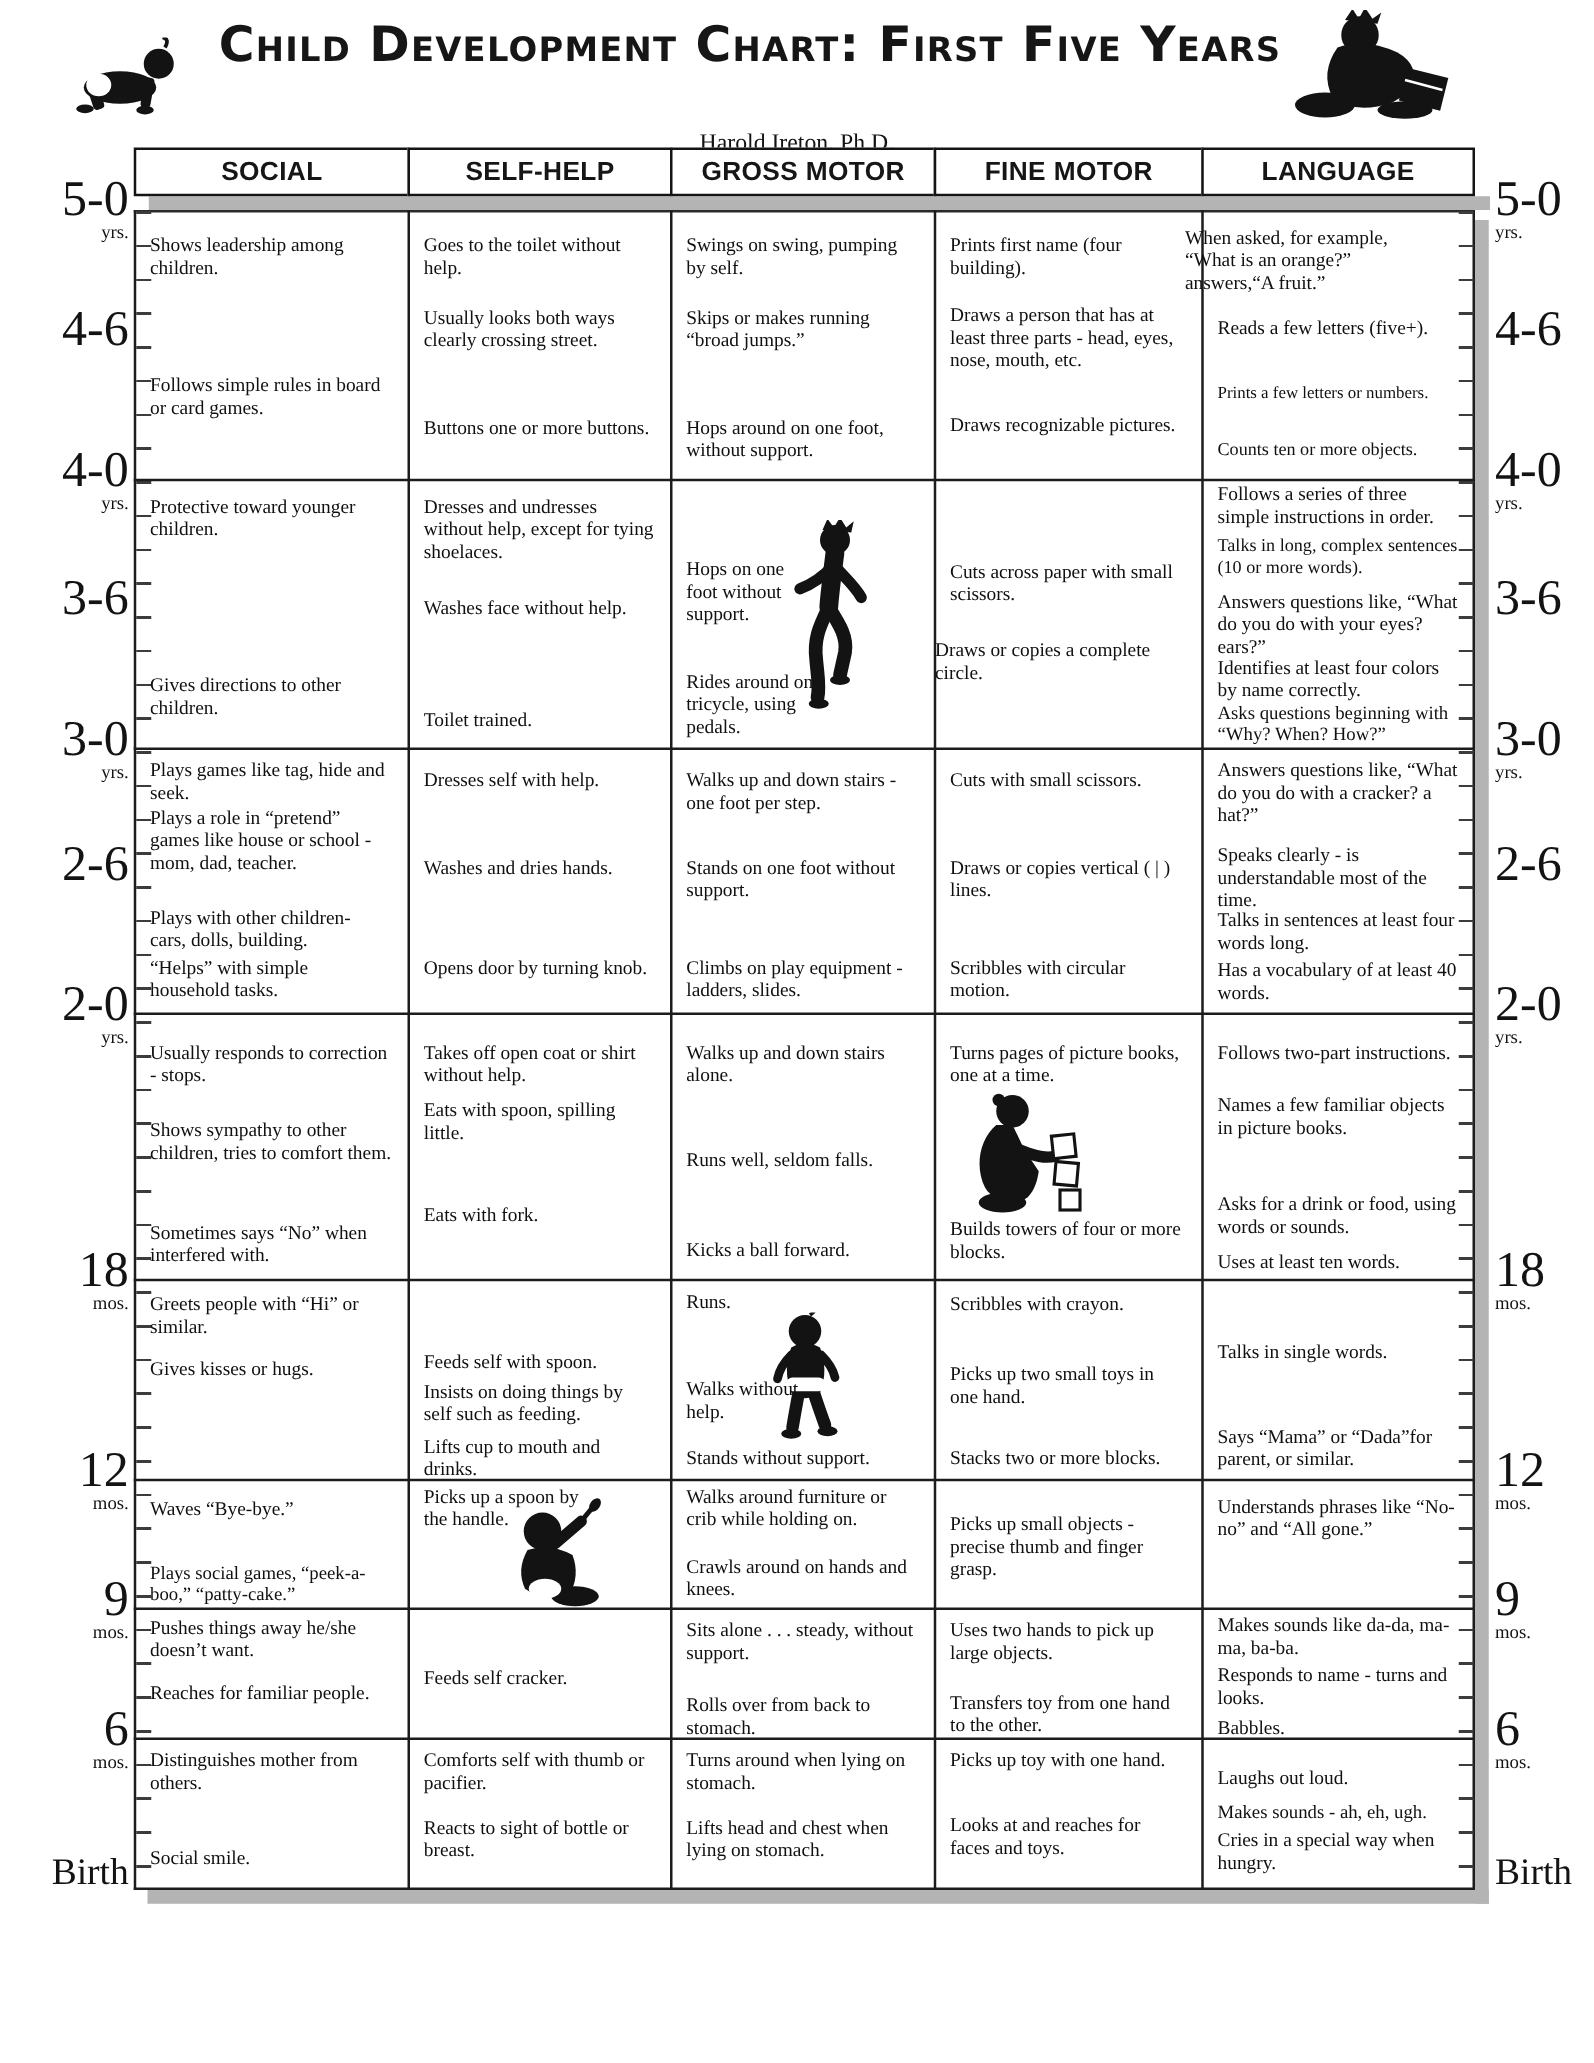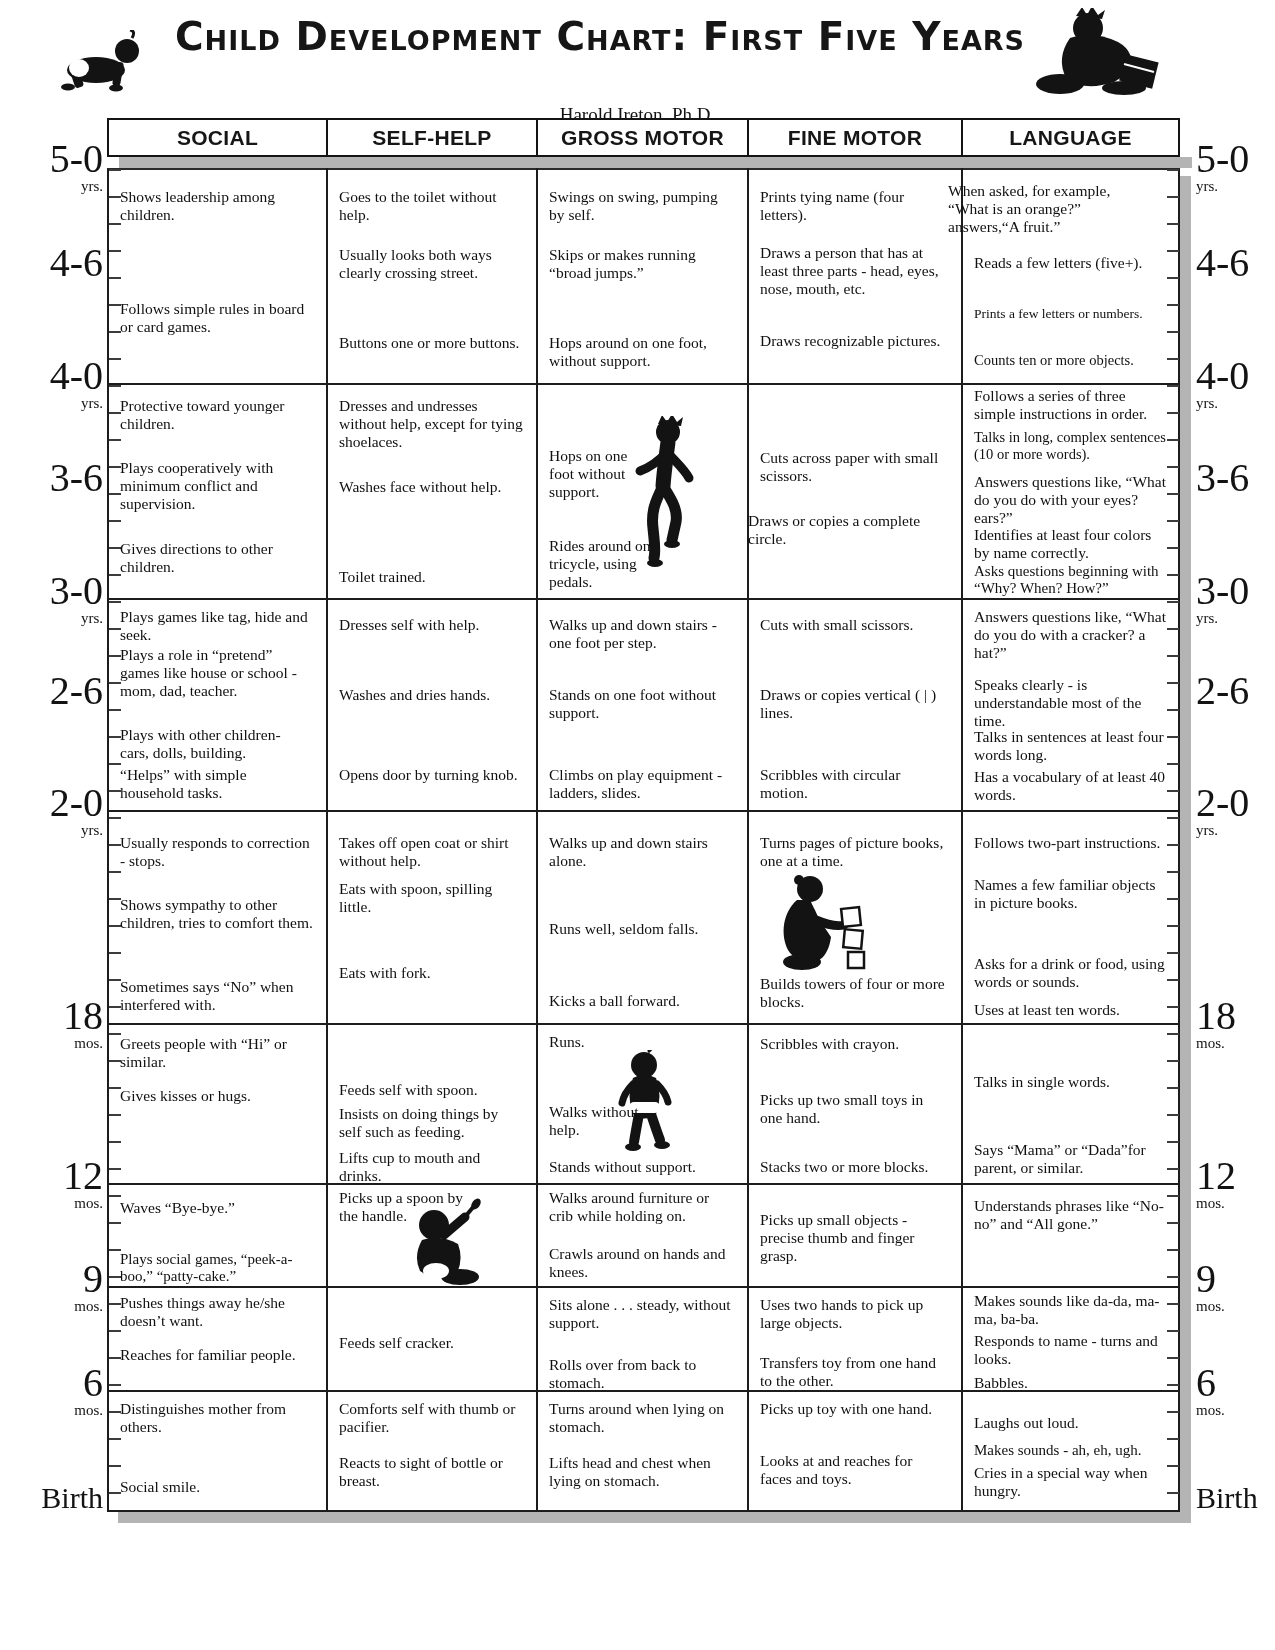--- a/index.html
+++ b/index.html
@@ -137,29 +137,28 @@
     <div class="abs band-line" style="top: 1286px;"></div>
     <div class="abs band-line" style="top: 1390px;"></div>
     <div class="abs milestone" style="left: 120px; top: 188px; width: 193px;">Shows leadership among children.</div>
     <div class="abs milestone" style="left: 120px; top: 300px; width: 193px;">Follows simple rules in board or card games.</div>
     <div class="abs milestone" style="left: 339px; top: 188px; width: 184px;">Goes to the toilet without help.</div>
     <div class="abs milestone" style="left: 339px; top: 246px; width: 184px;">Usually looks both ways clearly crossing street.</div>
     <div class="abs milestone" style="left: 339px; top: 334px; width: 184px;">Buttons one or more buttons.</div>
     <div class="abs milestone" style="left: 549px; top: 188px; width: 185px;">Swings on swing, pumping by self.</div>
     <div class="abs milestone" style="left: 549px; top: 246px; width: 185px;">Skips or makes running “broad jumps.”</div>
     <div class="abs milestone" style="left: 549px; top: 334px; width: 185px;">Hops around on one foot, without support.</div>
-    <div class="abs milestone" style="left: 760px; top: 188px; width: 188px;">Prints tying name (four letters).</div>
+    <div class="abs milestone" style="left: 760px; top: 188px; width: 188px;">Prints first name (four building).</div>
     <div class="abs milestone" style="left: 760px; top: 244px; width: 188px;">Draws a person that has at least three parts - head, eyes, nose, mouth, etc.</div>
     <div class="abs milestone" style="left: 760px; top: 332px; width: 188px;">Draws recognizable pictures.</div>
     <div class="abs milestone" style="left: 948px; top: 182px; width: 193px;">When asked, for example, “What is an orange?” answers,“A fruit.”</div>
     <div class="abs milestone" style="left: 974px; top: 254px; width: 193px;">Reads a few letters (five+).</div>
     <div class="abs milestone" style="left: 974px; top: 306px; width: 205px; font-size: 13.5px;">Prints a few letters or numbers.</div>
     <div class="abs milestone" style="left: 974px; top: 352px; width: 200px; font-size: 14.5px;">Counts ten or more objects.</div>
     <div class="abs milestone" style="left: 120px; top: 397px; width: 193px;">Protective toward younger children.</div>
-    <div class="abs milestone" style="left: 120px; top: 459px; width: 193px;">Plays cooperatively with minimum conflict and supervision.</div>
     <div class="abs milestone" style="left: 120px; top: 540px; width: 193px;">Gives directions to other children.</div>
     <div class="abs milestone" style="left: 339px; top: 397px; width: 184px;">Dresses and undresses without help, except for tying shoelaces.</div>
     <div class="abs milestone" style="left: 339px; top: 478px; width: 184px;">Washes face without help.</div>
     <div class="abs milestone" style="left: 339px; top: 568px; width: 184px;">Toilet trained.</div>
     <div class="abs milestone" style="left: 549px; top: 447px; width: 100px;">Hops on one foot without support.</div>
     <div class="abs milestone" style="left: 549px; top: 537px; width: 110px;">Rides around on tricycle, using pedals.</div>
     <div class="abs milestone" style="left: 760px; top: 449px; width: 188px;">Cuts across paper with small scissors.</div>
     <div class="abs milestone" style="left: 748px; top: 512px; width: 188px;">Draws or copies a complete circle.</div>
     <div class="abs milestone" style="left: 974px; top: 387px; width: 193px;">Follows a series of three simple instructions in order.</div>
     <div class="abs milestone" style="left: 974px; top: 429px; width: 200px; font-size: 14.5px;">Talks in long, complex sentences (10 or more words).</div>

